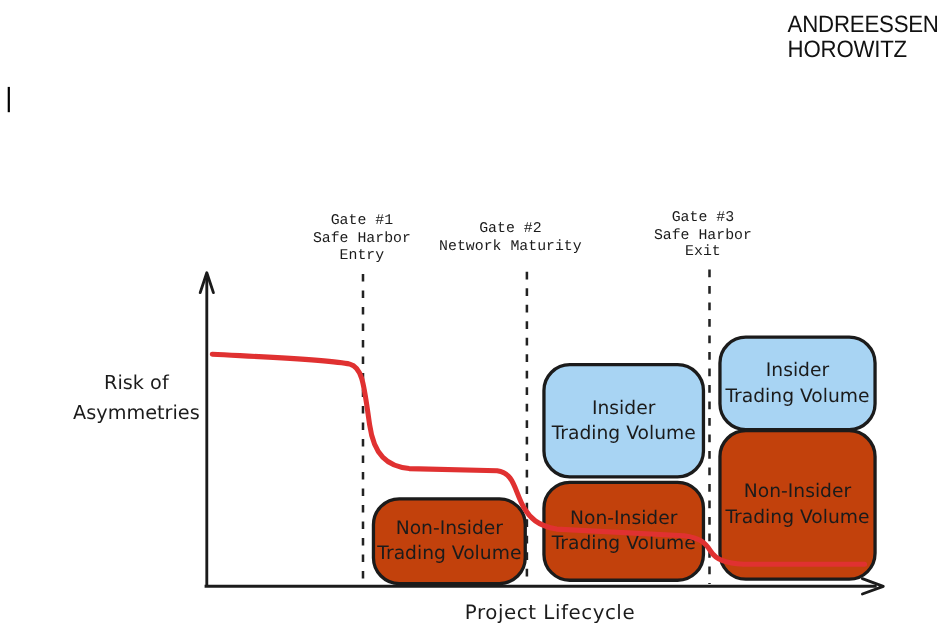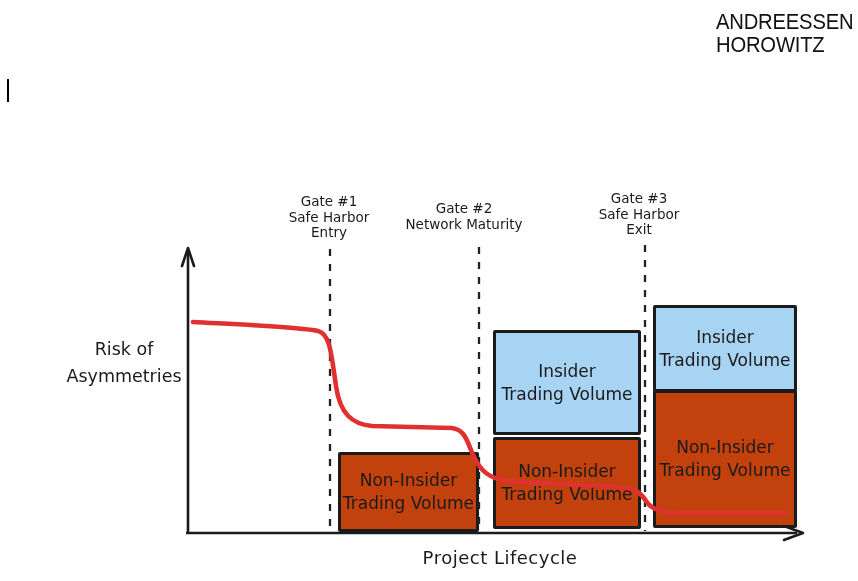--- a/index.html
+++ b/index.html
@@ -16,28 +16,28 @@
 
   
   .intro{position:absolute;left:7px;top:106px;width:846px;color:#000;
          font-family:"Liberation Serif",serif;font-size:17.5px;line-height:28.5px;}
   .intro .line-first{text-indent:65px;}
 
   
   .hand{font-family:"DejaVu Sans",sans-serif;color:#1b1b1b;}
 
   .gate-label{position:absolute;text-align:center;transform:translateX(-50%);
-              font-size:13.5px;line-height:15.5px;font-weight:500;}
+              font-size:13.5px;line-height:15.5px;font-weight:500;font-family:Liberation Mono, monospace;}
   .ylabel{position:absolute;left:124px;top:336px;transform:translateX(-50%);
           text-align:center;font-size:17.5px;line-height:27px;font-weight:400;}
   .xlabel{position:absolute;left:500px;top:547px;transform:translateX(-50%);
           font-size:18px;font-weight:500;letter-spacing:0.5px;}
 
   
-  .vol-box{position:absolute;box-sizing:border-box;border:3px solid #1b1b1b;border-radius:2px;
+  .vol-box{position:absolute;box-sizing:border-box;border:3px solid #1b1b1b;border-radius:25px;
            display:flex;flex-direction:column;align-items:center;justify-content:center;
            font-size:17px;line-height:23px;font-weight:500;text-align:center;z-index:2;}
   .vol-box.yellow{background:#c2410c;}
   .vol-box.blue{background:#a8d4f3;}
   #box-a{left:338px;top:452px;width:141px;height:80px;}
   #box-b{left:493px;top:330px;width:148px;height:105px;}
   #box-c{left:493px;top:437px;width:148px;height:92px;}
   #box-d{left:653px;top:305px;width:144px;height:87px;}
   #box-e{left:653px;top:390px;width:144px;height:138px;}
 

